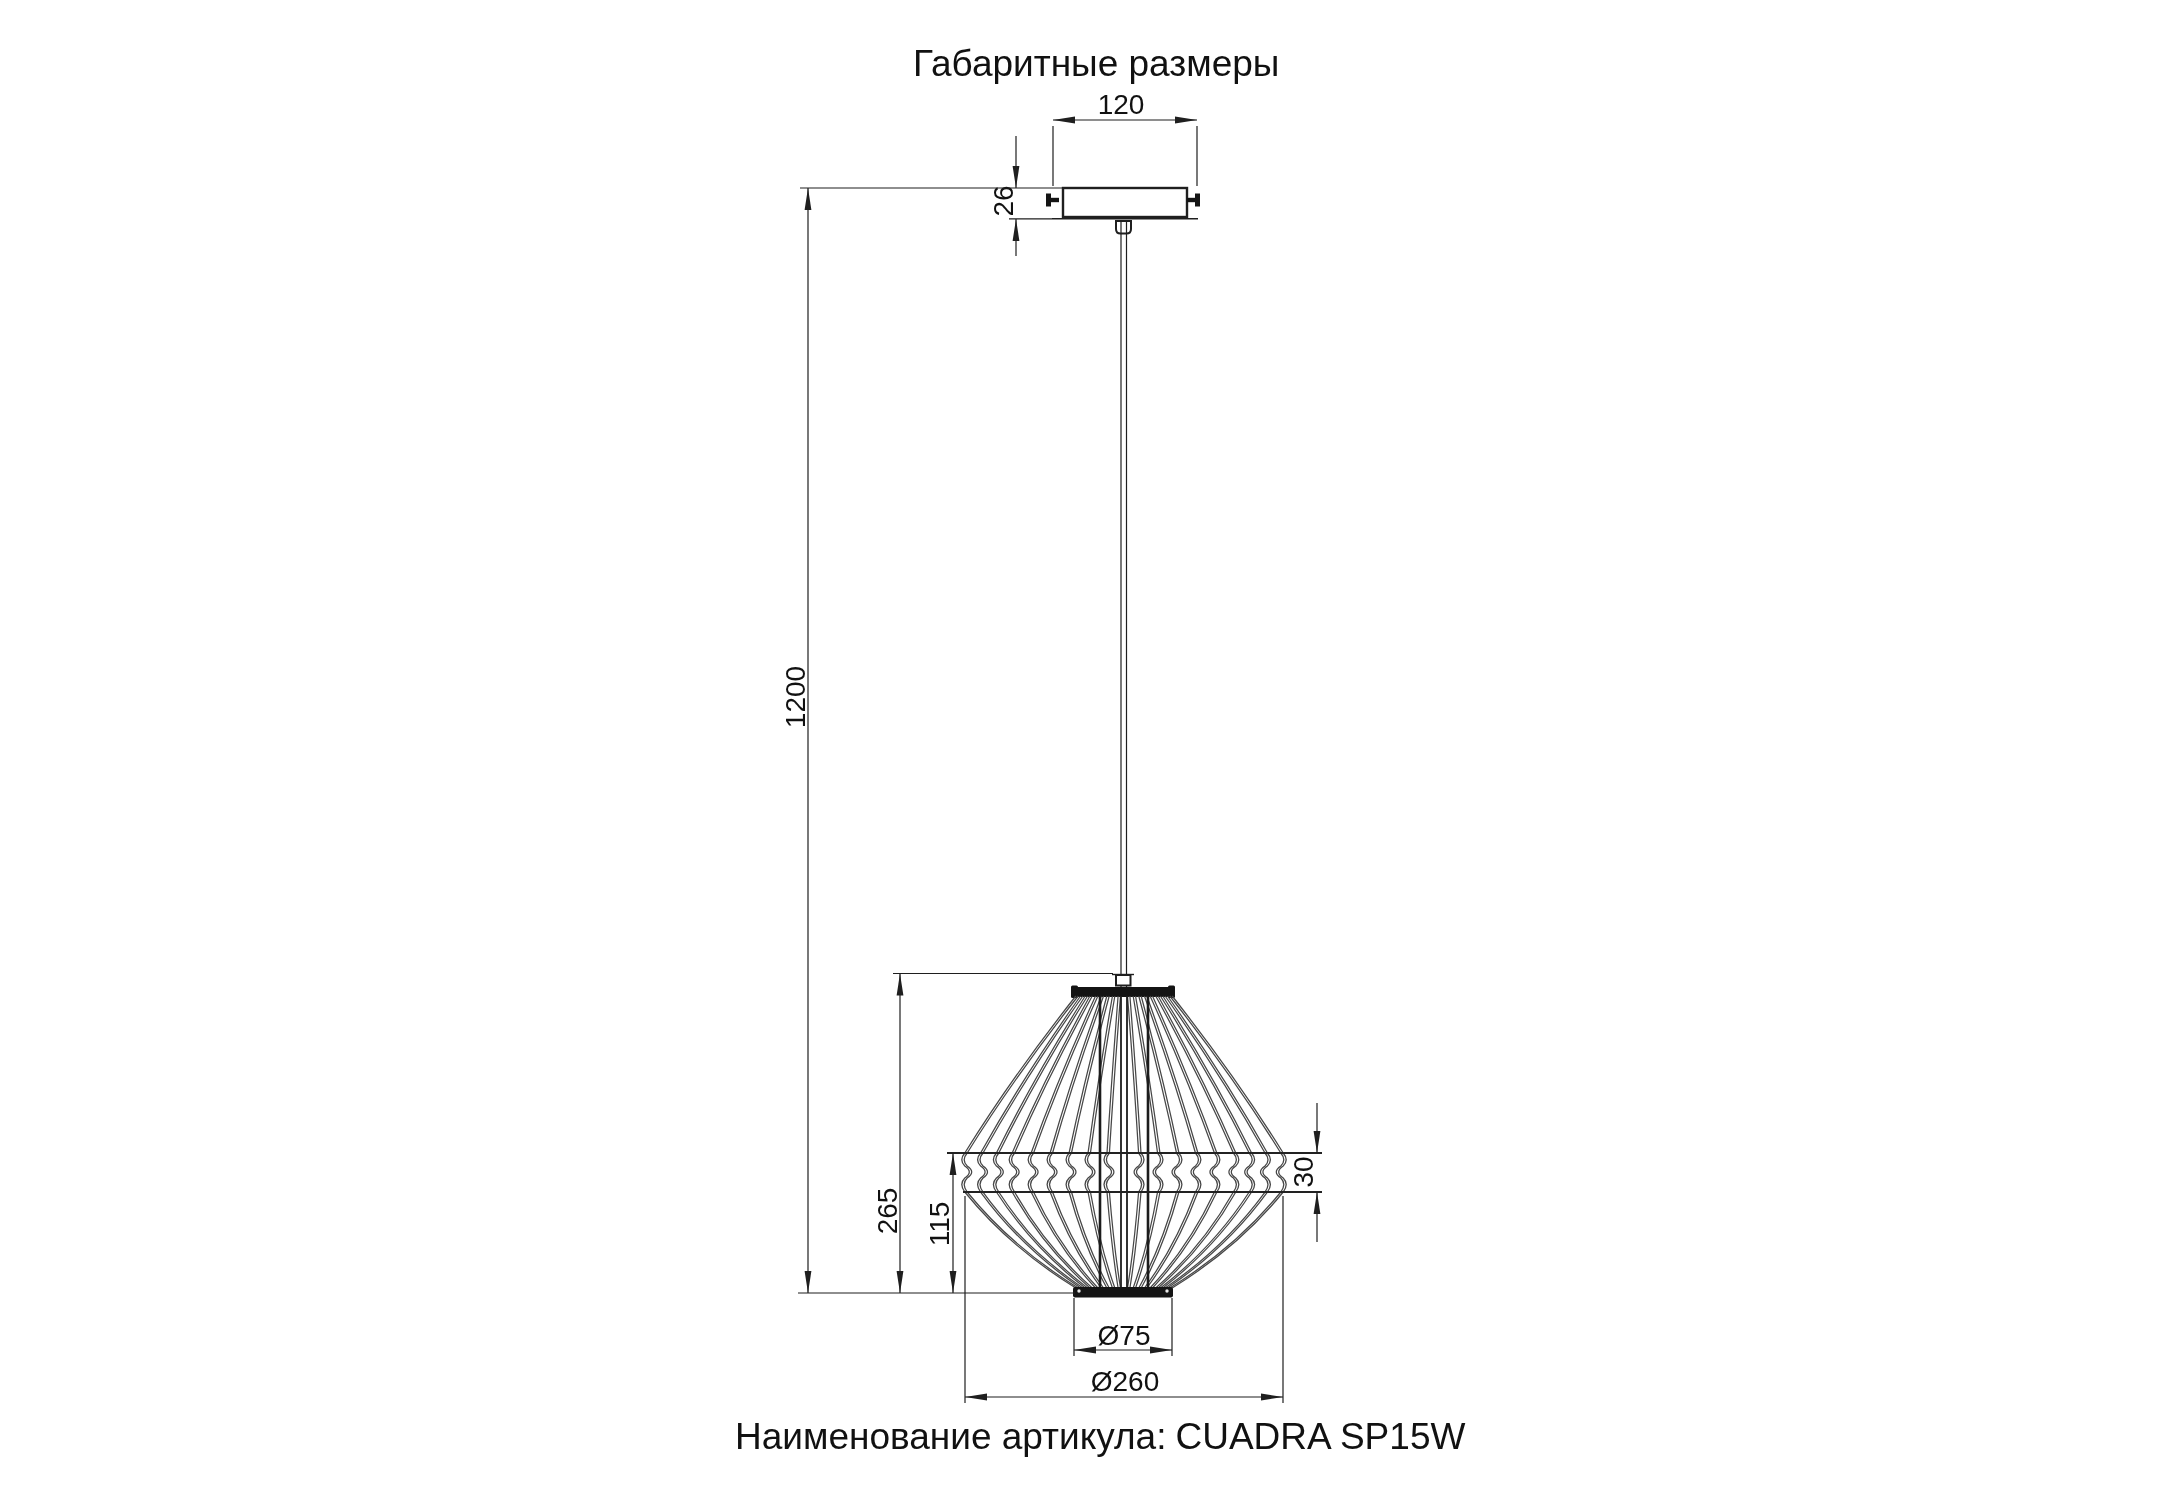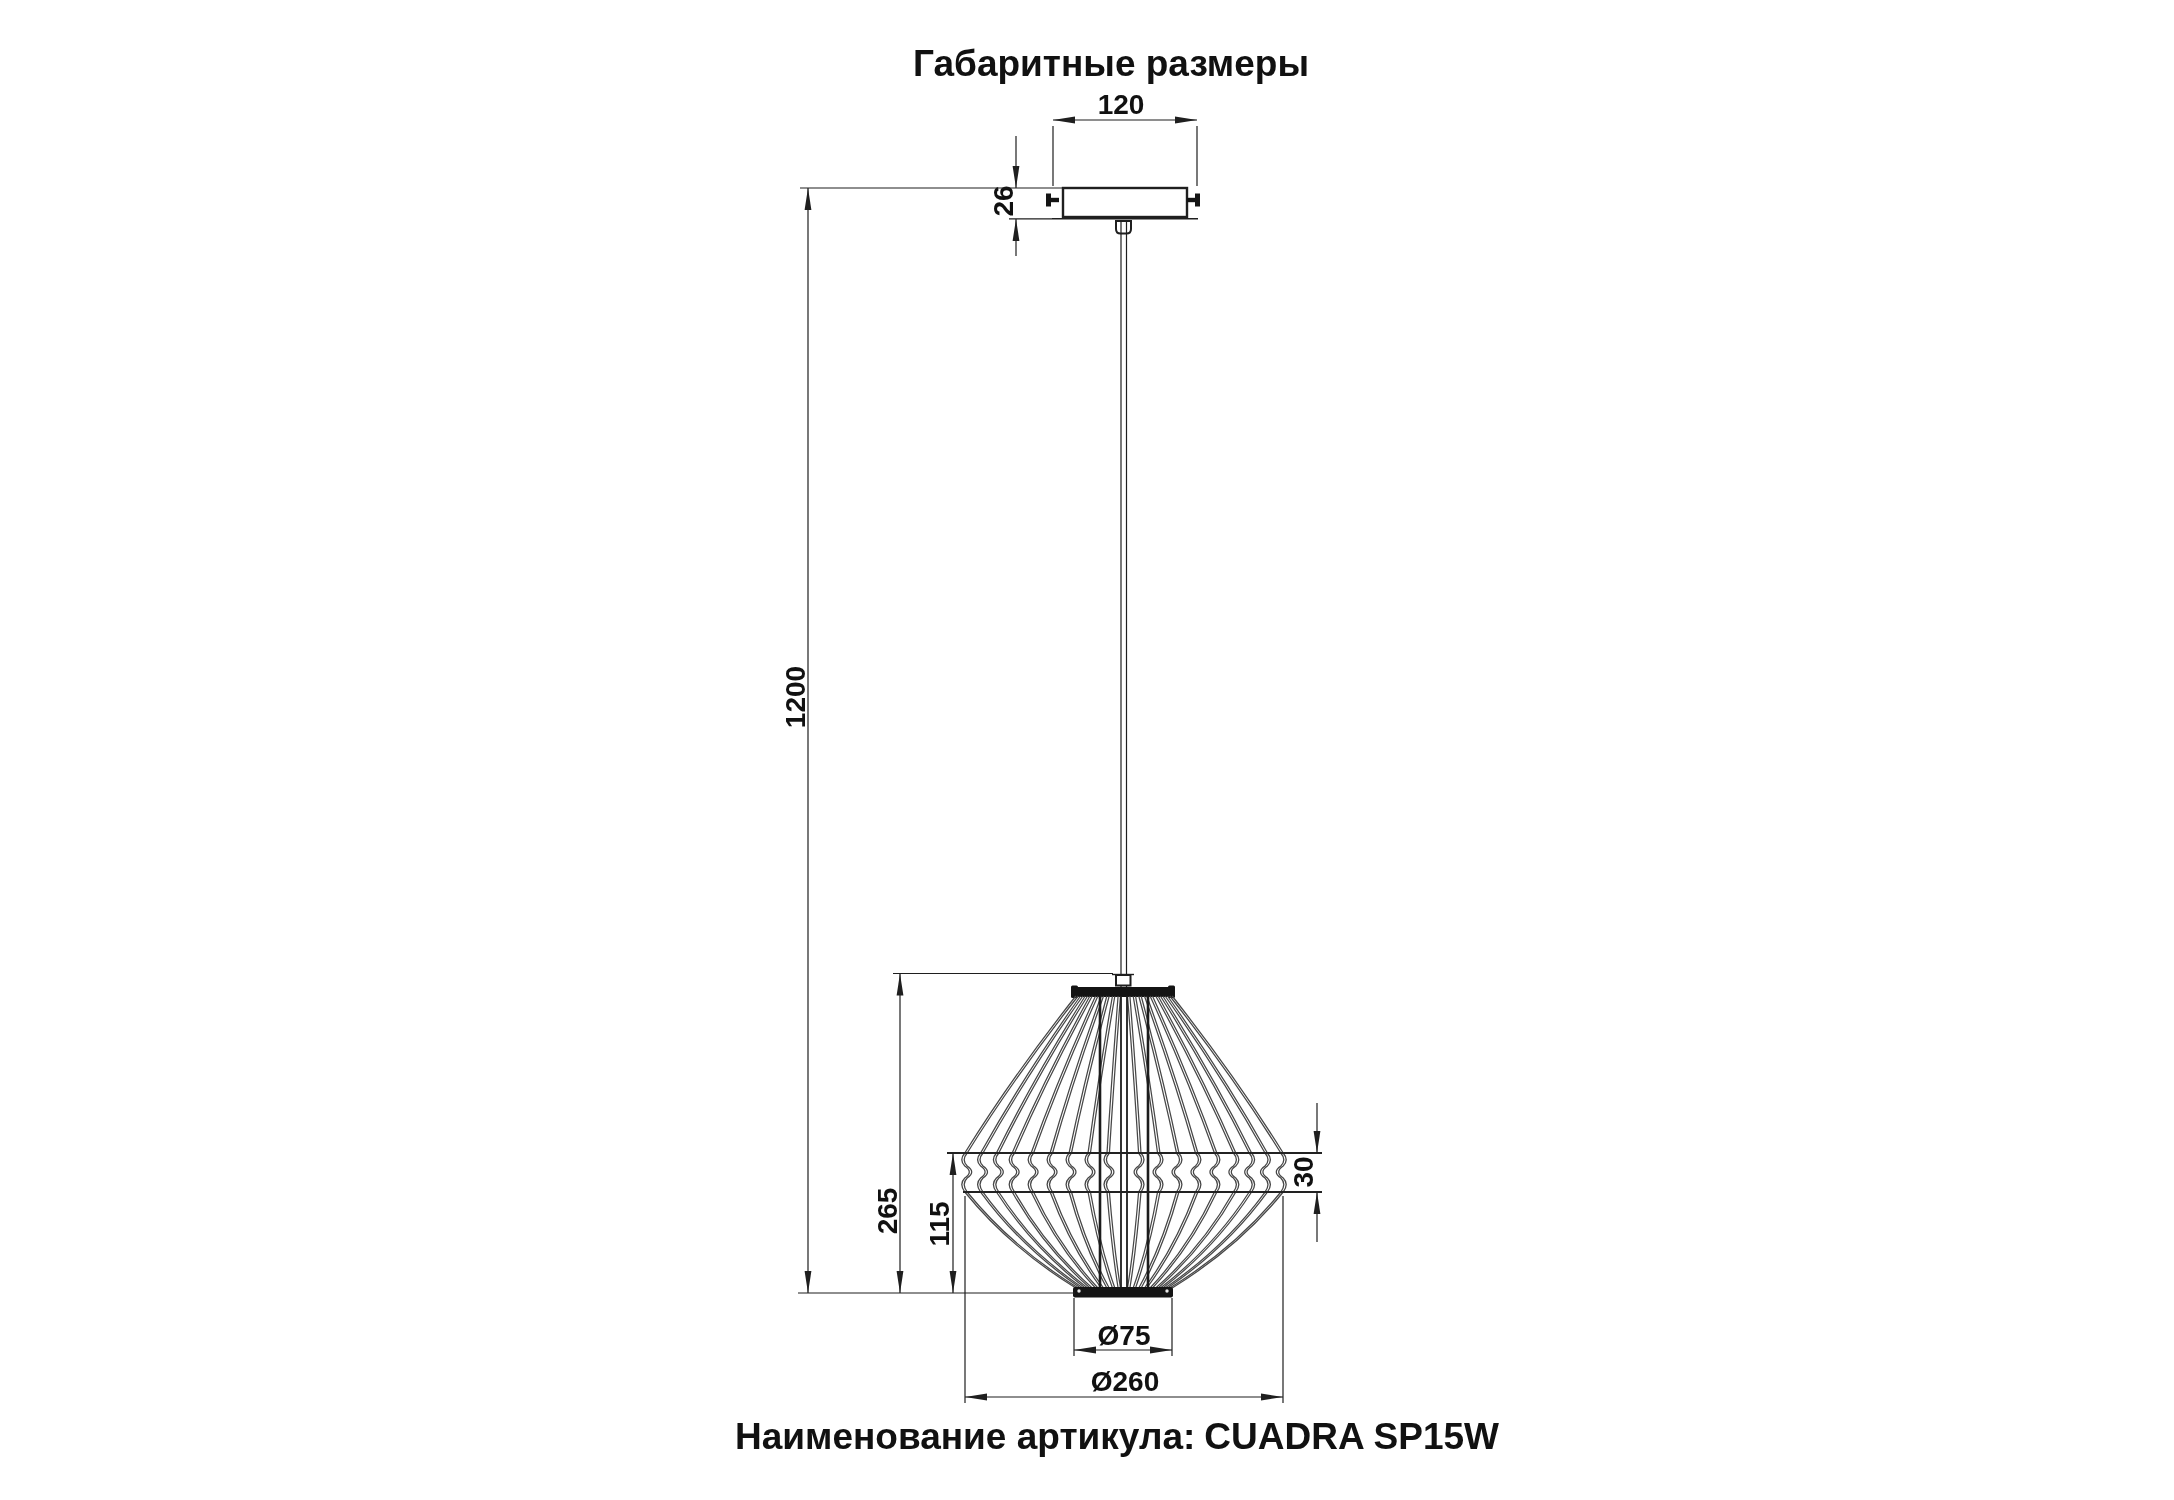--- a/index.html
+++ b/index.html
@@ -1,17 +1,17 @@
 <!DOCTYPE html>
 <html><head>
 <meta charset="utf-8">
 <style>
   html,body{margin:0;padding:0;background:#fff;}
   .page{position:relative;width:1852px;height:1500px;background:#ffffff;overflow:hidden;
-        font-family:"Liberation Sans",sans-serif;font-weight:bold;}
+        font-family:"Liberation Sans",sans-serif;}
   svg{position:absolute;left:0;top:0;}
   .ln{stroke:#1f1f1f;stroke-width:1.4;fill:none;}
   .thin{stroke:#1f1f1f;stroke-width:1.2;fill:none;}
   .ah{fill:#1f1f1f;stroke:none;}
   .dimtxt{font-family:"Liberation Sans",sans-serif;font-size:28px;fill:#111;}
   .bigtxt{font-family:"Liberation Sans",sans-serif;font-size:37px;fill:#111;}
   .outline{stroke:#1f1f1f;fill:#ffffff;}
   .darkfill{fill:#141414;stroke:none;}
   .ring{stroke:#222;stroke-width:1.8;fill:none;}
   .rod{stroke:#1c1c1c;fill:none;}

